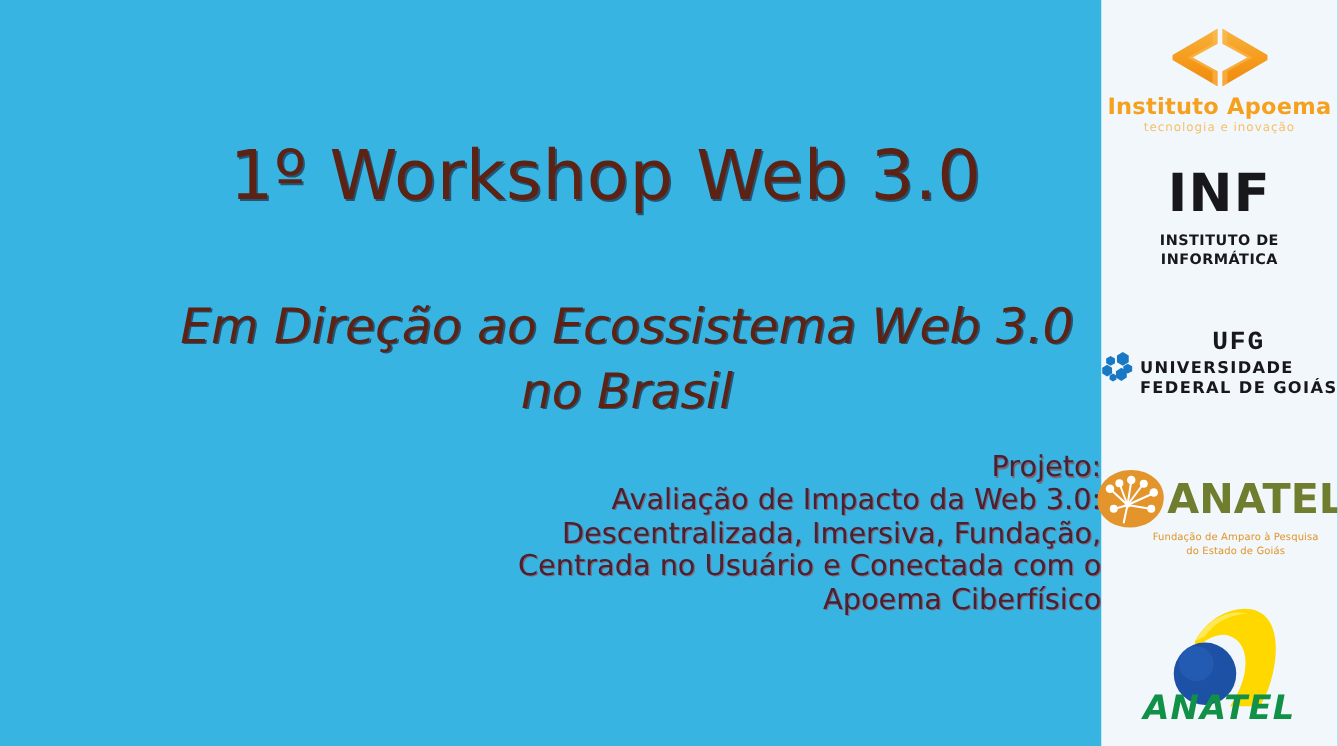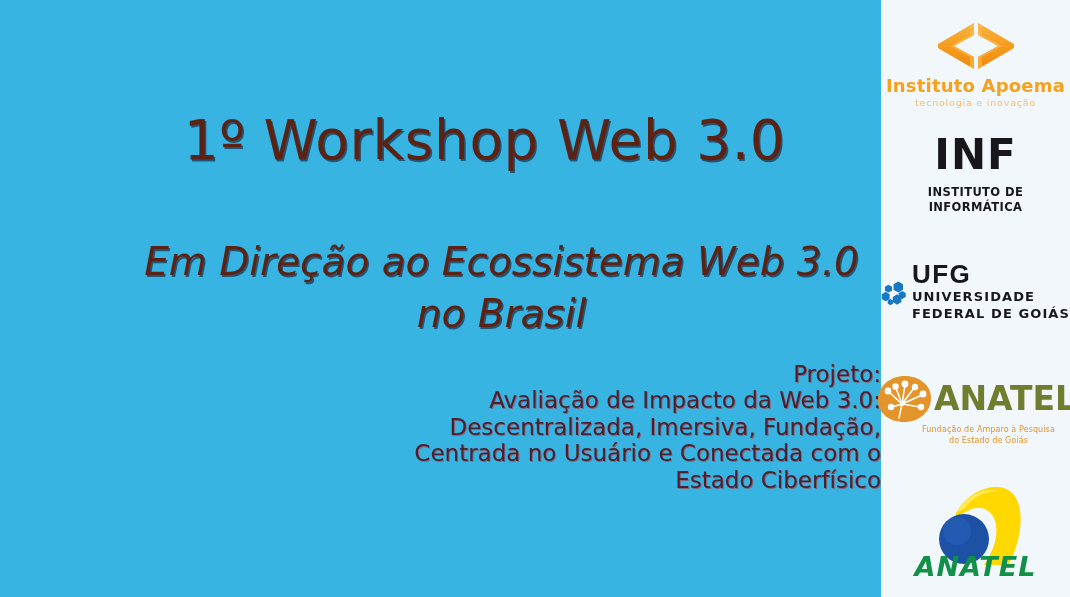--- a/index.html
+++ b/index.html
@@ -149,26 +149,27 @@
     text-align: center;
     white-space: nowrap;
   }
   #inf-sub-1 { margin-top: 9px; }
 
   
   #logo-ufg { height: 125px; flex-direction: row; }
   #ufg-hex { width: 66px; height: 66px; display: block; }
   #ufg-text { margin-left: 5px; }
   #ufg-acronym {
-    font-family: Liberation Sans, sans-serif;
-    font-weight: bold;
-    font-size: 26px;
+    font-family: Liberation Mono, monospace;
+    font-weight: bold;
+    font-size: 21px;
     color: #17171c;
     letter-spacing: 1.5px;
     line-height: 0.95;
+    text-align: center;
   }
   .ufg-sub {
     font-family: "DejaVu Sans", sans-serif;
     font-weight: bold;
     font-size: 13px;
     color: #17171c;
     letter-spacing: 1.1px;
     line-height: 1.3;
     white-space: nowrap;
   }
@@ -229,21 +230,21 @@
     <div id="subtitle-block">
       <div class="subtitle-line">Em Direção ao Ecossistema Web 3.0</div>
       <div class="subtitle-line">no Brasil</div>
     </div>
 
     <div id="project-block">
       <div class="project-line">Projeto:</div>
       <div class="project-line">Avaliação de Impacto da Web 3.0:</div>
       <div class="project-line">Descentralizada, Imersiva, Fundação,</div>
       <div class="project-line">Centrada no Usuário e Conectada com o</div>
-      <div class="project-line">Estado Ciberfísico</div>
+      <div class="project-line">Apoema Ciberfísico</div>
     </div>
 
   </div>
 
   <div id="logo-rail">
 
     <div class="logo-slot" id="logo-apoema">
       <svg id="apoema-mark" viewBox="0 0 120 56">
         <defs>
           <linearGradient id="apoGrad" x1="0" y1="0" x2="0" y2="1">

